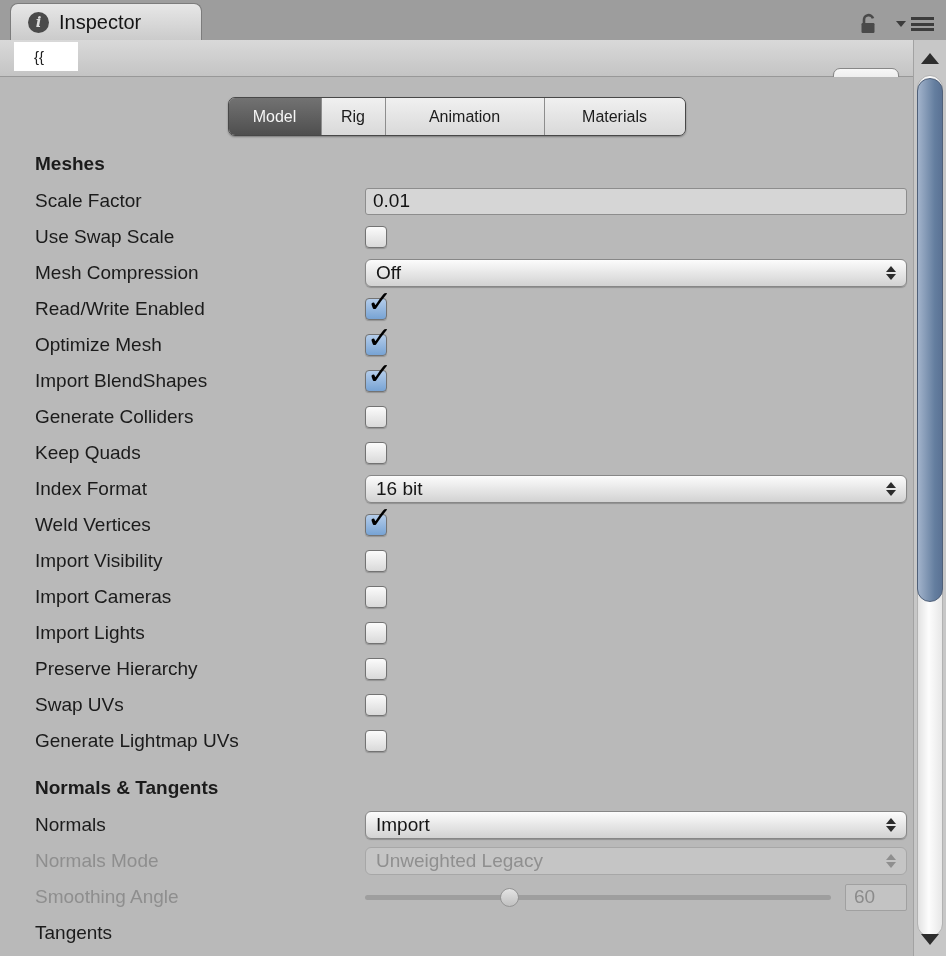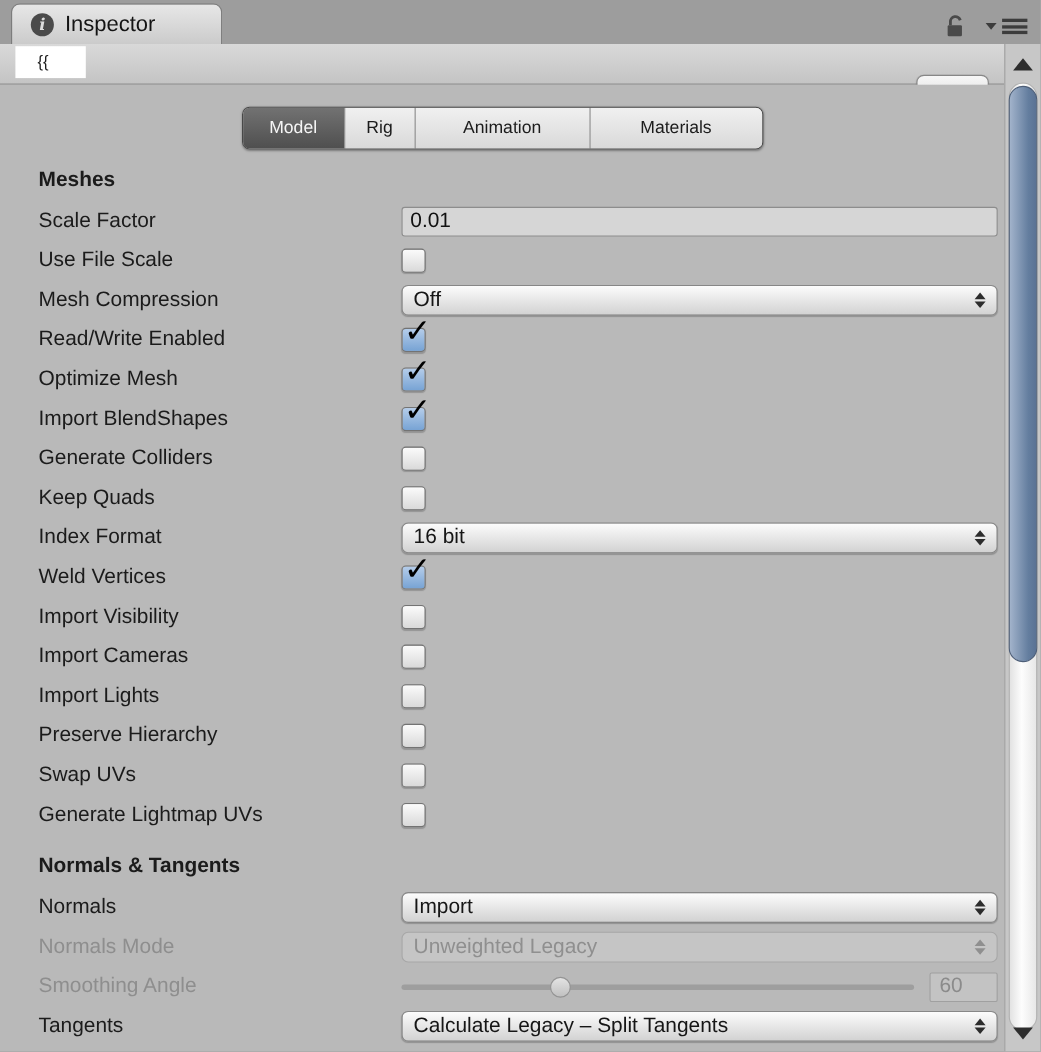--- a/index.html
+++ b/index.html
@@ -57,21 +57,21 @@
     overflow:hidden; box-shadow:0 1px 2px rgba(0,0,0,.35);
   }
   .seg {
     display:flex; align-items:center; justify-content:center;
     font-size:16px; color:#1c1c1c;
     background:linear-gradient(#f0f0f0,#d9d9d9);
     border-right:1px solid #8d8d8d;
   }
   .seg:last-child { border-right:none; }
   .seg.active { background:linear-gradient(#727272,#4f4f4f); color:#f6f6f6; }
-  .seg-model { width:93px; } .seg-rig { width:64px; } .seg-animation { width:159px; } .seg-materials { width:156px; }
+  .seg-model { width:93px; } .seg-rig { width:64px; } .seg-animation { width:159px; } .seg-materials { width:140px; }
   .section-header { height:38px; margin-top:10px; display:flex; align-items:center; padding-left:35px; font-weight:bold; }
   
   .row { height:36px; display:flex; align-items:center; }
   .row-label { flex:0 0 365px; padding-left:35px; }
   .control { flex:1; margin-right:6px; display:flex; align-items:center;border-radius:11px; }
   .row.disabled .row-label { color:#8e8e8e; }
   .text-field {
     flex:1; height:27px; background:#d6d6d6; border:1px solid #8d8d8d; border-radius:3px;
     display:flex; align-items:center; padding-left:7px; color:#111;
   }
@@ -174,21 +174,21 @@
   <div class="section-header">Meshes</div>
 
   <div class="row">
     <div class="row-label">Scale Factor</div>
     <div class="control">
         <div class="text-field">0.01</div>
       </div>
   </div>
 
   <div class="row">
-    <div class="row-label">Use File Scale</div>
+    <div class="row-label">Use Swap Scale</div>
     <div class="control">
         <div class="checkbox"></div>
       </div>
   </div>
 
   <div class="row">
     <div class="row-label">Mesh Compression</div>
     <div class="control">
         <div class="dropdown">
           <span>Off</span>
@@ -339,29 +339,20 @@
       <div class="slider">
         <div class="slider-track"></div>
         <div class="slider-thumb"></div>
       </div>
       <div class="num-field">60</div>
     </div>
   </div>
 
   <div class="row">
     <div class="row-label">Tangents</div>
-    <div class="control">
-        <div class="dropdown">
-          <span>Calculate Legacy – Split Tangents</span>
-          <span class="dd-arrows">
-            <span class="tri-up"></span>
-            <span class="tri-dn"></span>
-          </span>
-        </div>
-      </div>
   </div>
 
 </div>
 
 <div class="scrollbar">
   <div class="sb-groove"></div>
   <div class="sb-thumb"></div>
   <div class="sb-btn up">
       <span class="sb-tri-up"></span>
     </div>

